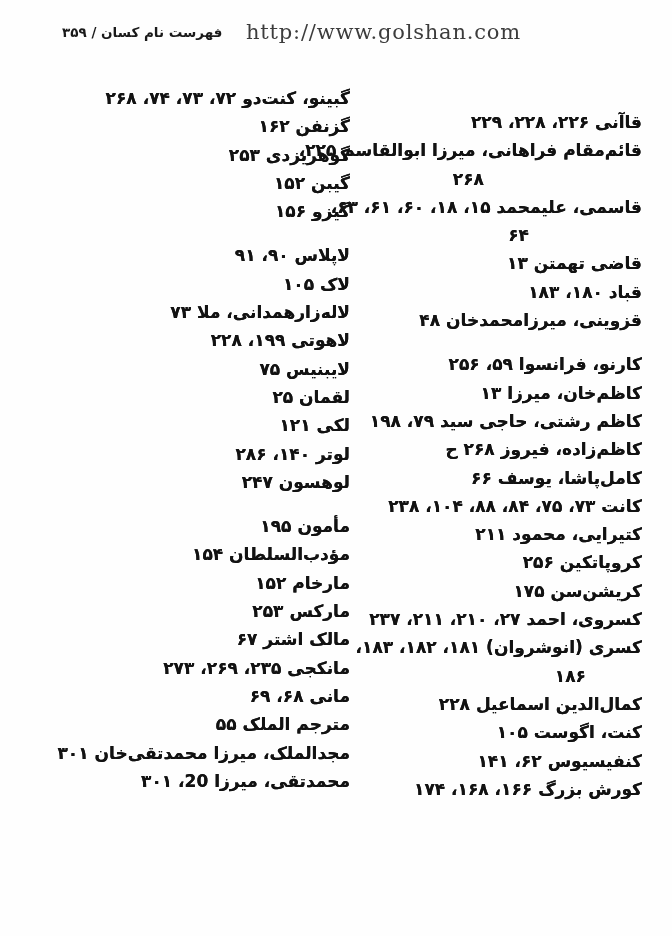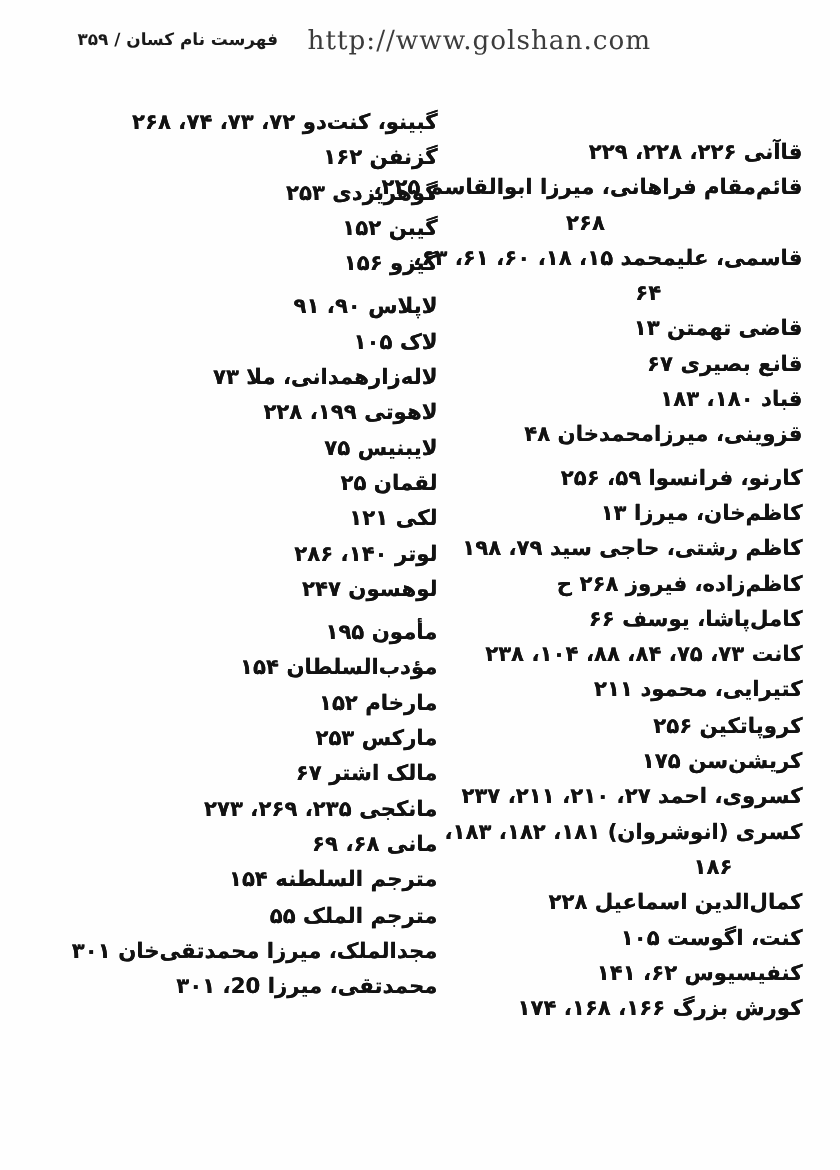--- a/index.html
+++ b/index.html
@@ -27,40 +27,39 @@
   .col{
     position:absolute;direction:rtl;text-align:right;
     font-weight:bold;font-size:17px;color:#121212;
   }
   .col-right{top:108px;right:30px;width:292px;}
   .col-left{top:84px;right:322px;width:302px;}
   .line{
     height:28.3px;line-height:28.3px;white-space:nowrap;
     text-shadow:0 0 .4px #222;
   }
-  .gap{margin-top:6px;}
+  .gap{margin-top:16px;}
   .indent-lg{padding-right:158px;}
   .indent-md{padding-right:113px;}
   .indent-sm{padding-right:56px;}
 </style>
 </head>
 <body>
 
 <div class="page">
   <div class="page-label">فهرست نام کسان / ۳۵۹</div>
   <div class="url">http://www.golshan.com</div>
 
   <div class="col col-right">
       <div class="line">قاآنی ۲۲۶، ۲۲۸، ۲۲۹</div>
       <div class="line">قائم‌مقام فراهانی، میرزا ابوالقاسم ۲۲۵،</div>
       <div class="line indent-lg">۲۶۸</div>
       <div class="line">قاسمی، علیمحمد ۱۵، ۱۸، ۶۰، ۶۱، ۶۳،</div>
       <div class="line indent-md">۶۴</div>
       <div class="line">قاضی تهمتن ۱۳</div>
-      <div class="line">قانع بصیری ۶۷</div>
       <div class="line">قباد ۱۸۰، ۱۸۳</div>
       <div class="line">قزوینی، میرزامحمدخان ۴۸</div>
       <div class="line gap">کارنو، فرانسوا ۵۹، ۲۵۶</div>
       <div class="line">کاظم‌خان، میرزا ۱۳</div>
       <div class="line">کاظم رشتی، حاجی سید ۷۹، ۱۹۸</div>
       <div class="line">کاظم‌زاده، فیروز ۲۶۸ ح</div>
       <div class="line">کامل‌پاشا، یوسف ۶۶</div>
       <div class="line">کانت ۷۳، ۷۵، ۸۴، ۸۸، ۱۰۴، ۲۳۸</div>
       <div class="line">کتیرایی، محمود ۲۱۱</div>
       <div class="line">کروپاتکین ۲۵۶</div>
@@ -89,18 +88,17 @@
       <div class="line">لکی ۱۲۱</div>
       <div class="line">لوتر ۱۴۰، ۲۸۶</div>
       <div class="line">لوهسون ۲۴۷</div>
       <div class="line gap">مأمون ۱۹۵</div>
       <div class="line">مؤدب‌السلطان ۱۵۴</div>
       <div class="line">مارخام ۱۵۲</div>
       <div class="line">مارکس ۲۵۳</div>
       <div class="line">مالک اشتر ۶۷</div>
       <div class="line">مانکجی ۲۳۵، ۲۶۹، ۲۷۳</div>
       <div class="line">مانی ۶۸، ۶۹</div>
-      <div class="line">مترجم السلطنه ۱۵۴</div>
       <div class="line">مترجم الملک ۵۵</div>
       <div class="line">مجدالملک، میرزا محمدتقی‌خان ۳۰۱</div>
       <div class="line">محمدتقی، میرزا 20، ۳۰۱</div>
     </div>
 </div>
 
 </body></html>

